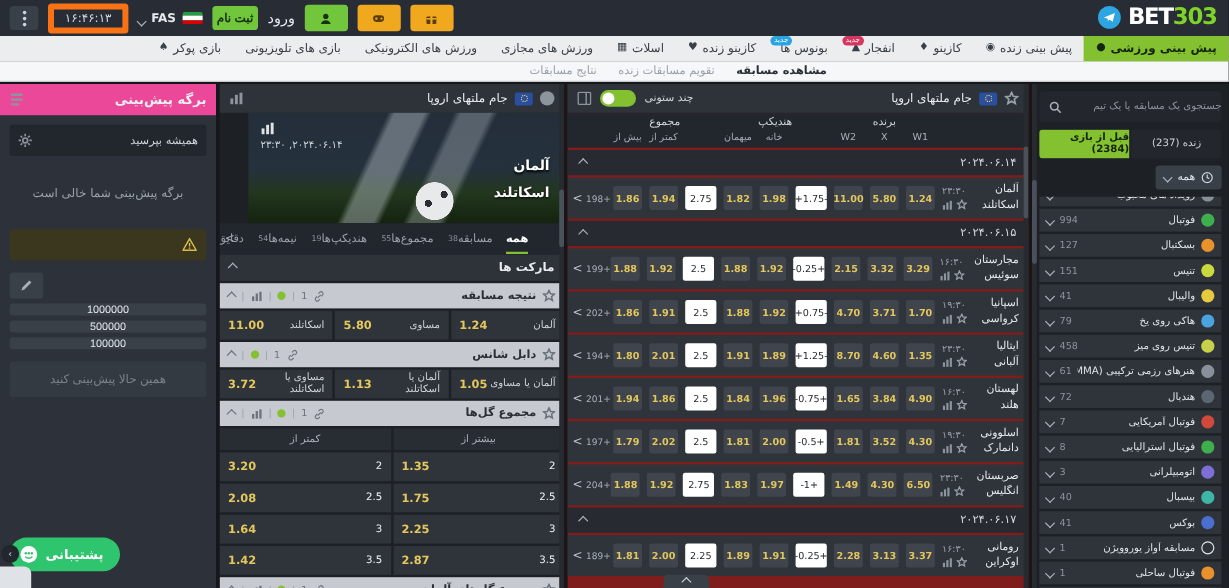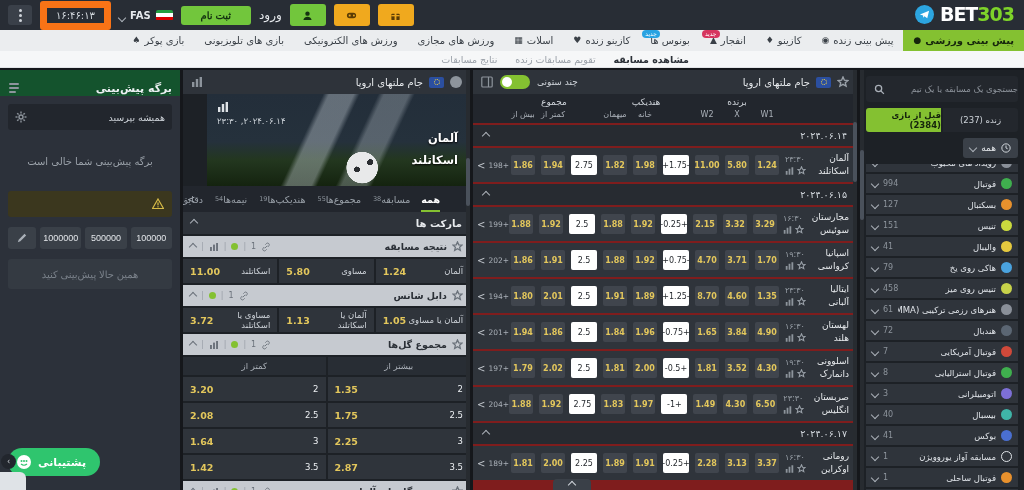--- a/index.html
+++ b/index.html
@@ -3,27 +3,27 @@
 <meta charset="utf-8">
 <style>
   * { margin:0; padding:0; box-sizing:border-box; }
   html,body { width:1024px; height:490px; overflow:hidden; }
   body { font-family:"DejaVu Sans", sans-serif; background:#15171b; position:relative; }
 
   
   .topbar { height:30px; background:#282d35; display:flex; align-items:center; padding:0 8px; gap:8px; position:relative; }
   .kebab { width:24px; height:20px; background:#3a4049; border-radius:3px; display:flex; align-items:center; justify-content:center; flex-direction:column; gap:2px; cursor:pointer; }
   .kebab i { width:3px; height:3px; border-radius:50%; background:#cfd4da; display:block; }
-  .clock { border:7px solid #f97316; border-radius:3px; color:#d4d9df; font-size:10px; padding:2px 9px; letter-spacing:1px; }
+  .clock { border:5px solid #f97316; border-radius:3px; color:#d4d9df; font-size:10px; padding:2px 9px; letter-spacing:1px; }
   .lang { display:flex; align-items:flex-end; gap:5px; color:#e6e9ed; font-size:10px; font-weight:bold; cursor:pointer; }
   .chev { width:6px; height:6px; border-left:1.5px solid #aab0b8; border-bottom:1.5px solid #aab0b8; transform:rotate(-45deg); display:inline-block; }
   .chev.up { transform:rotate(135deg); }
   .flag { width:17px; height:11px; border-radius:2px; overflow:hidden; display:inline-block; }
   .flag i { display:block; height:33.3%; }
-  .btn-register { background:#72c63c; color:#153311; font-size:10px; font-weight:bold; border:none; border-radius:3px; padding:4px 20px; cursor:pointer; }
+  .btn-register { background:#72c63c; color:#153311; font-size:10px; font-weight:bold; border:none; border-radius:3px; padding:4px 4px; cursor:pointer; }
   .login-link { color:#e6e9ed; font-size:12px; cursor:pointer; }
   .sqbtn { width:36px; height:22px; border:none; border-radius:3px; display:flex; align-items:center; justify-content:center; cursor:pointer; }
   .sqbtn.green { background:#72c63c; }
   .sqbtn.orange { background:#f0a91e; }
   .logo { position:absolute; right:10px; top:3px; display:flex; align-items:center; gap:6px;justify-content:space-between; }
   .logo .txt { font-size:19px; font-weight:bold; letter-spacing:-1px; color:#ffffff; }
   .logo .txt b { color:#7ed32a; }
   .tg { width:19px; height:19px; border-radius:50%; background:#2ca5e0; display:flex; align-items:center; justify-content:center; }
 
   
@@ -39,30 +39,30 @@
   .sub-item.active { color:#2b3037; font-weight:bold; }
 
   
   .content { display:flex; gap:3px; margin-top:2px; height:420px; }
   .betslip { width:180px; background:#2c313a; position:relative; }
   .detail  { width:287px; background:#1d2126; overflow:hidden; position:relative; }
   .list    { flex:1; background:#7f1d1d; overflow:hidden; position:relative; }
   .sidebar { width:164px; background:#1d2126; overflow:hidden; position:relative; }
 
   
-  .bs-head { height:26px; background:#14532d; display:flex; flex-direction:row-reverse; justify-content:space-between; padding:12px 8px; }
+  .bs-head { height:26px; background:#ec4899; display:flex; flex-direction:row-reverse; align-items:center; justify-content:space-between; padding:12px 8px; }
   .bs-head .t { color:#eef1f4; font-size:11px; font-weight:bold; }
   .bs-body { padding:8px; }
   .ask { height:26px; background:#22262d; border-radius:3px; display:flex; flex-direction:row-reverse; align-items:center; justify-content:space-between; padding:0 7px; cursor:pointer; }
   .ask span { color:#cfd4da; font-size:9.5px; }
   .bs-empty { text-align:center; color:#9aa1a9; font-size:10px; margin:26px 0 24px; }
   .warnbox { background:#3b371e; border-radius:3px; padding:7px 8px; display:flex; flex-direction:row-reverse; gap:6px; align-items:flex-start; }
   .warnbox .w-txt { color:#d8bc47; font-size:9px; line-height:1.6; text-align:right; direction:rtl; }
   .warnbox .lnk { text-decoration:underline; cursor:pointer; color:#e7cb53; }
-  .amounts { display:flex; gap:4px; margin-top:10px; }
+  .amounts { display:flex; gap:4px; margin-top:10px;flex-direction:column; }
   .amt { flex:1; height:22px; background:#3a4048; border:none; border-radius:3px; color:#e3e6ea; font-size:9px; cursor:pointer; }
   .pencil { width:28px; height:22px; background:#3a4048; border:none; border-radius:3px; display:flex; align-items:center; justify-content:center; cursor:pointer; }
   .cta { margin-top:10px; width:100%; height:30px; background:#343a42; border:none; border-radius:3px; color:#7b828b; font-size:10px; cursor:default; }
   .support { position:absolute; left:8px; bottom:14px; height:28px; background:#2fc56e; border-radius:14px; display:flex; align-items:center; gap:6px; padding:0 14px 0 8px; cursor:pointer; }
   .support .s-txt { color:#fff; font-size:11px; font-weight:bold; }
   .support .mini { position:absolute; left:-7px; top:6px; width:15px; height:15px; border-radius:50%; background:#22262d; color:#cfd4da; font-size:8px; display:flex; align-items:center; justify-content:center; }
   .chat-stub { position:absolute; left:0; bottom:0; width:26px; height:18px; background:#dfe3e7; border-top-right-radius:6px; }
 
   
   .tour-bar { height:24px; background:#2e333a; display:flex; flex-direction:row-reverse; align-items:center; padding:0 8px; gap:6px; color:#e8ebee; font-size:10px; }

